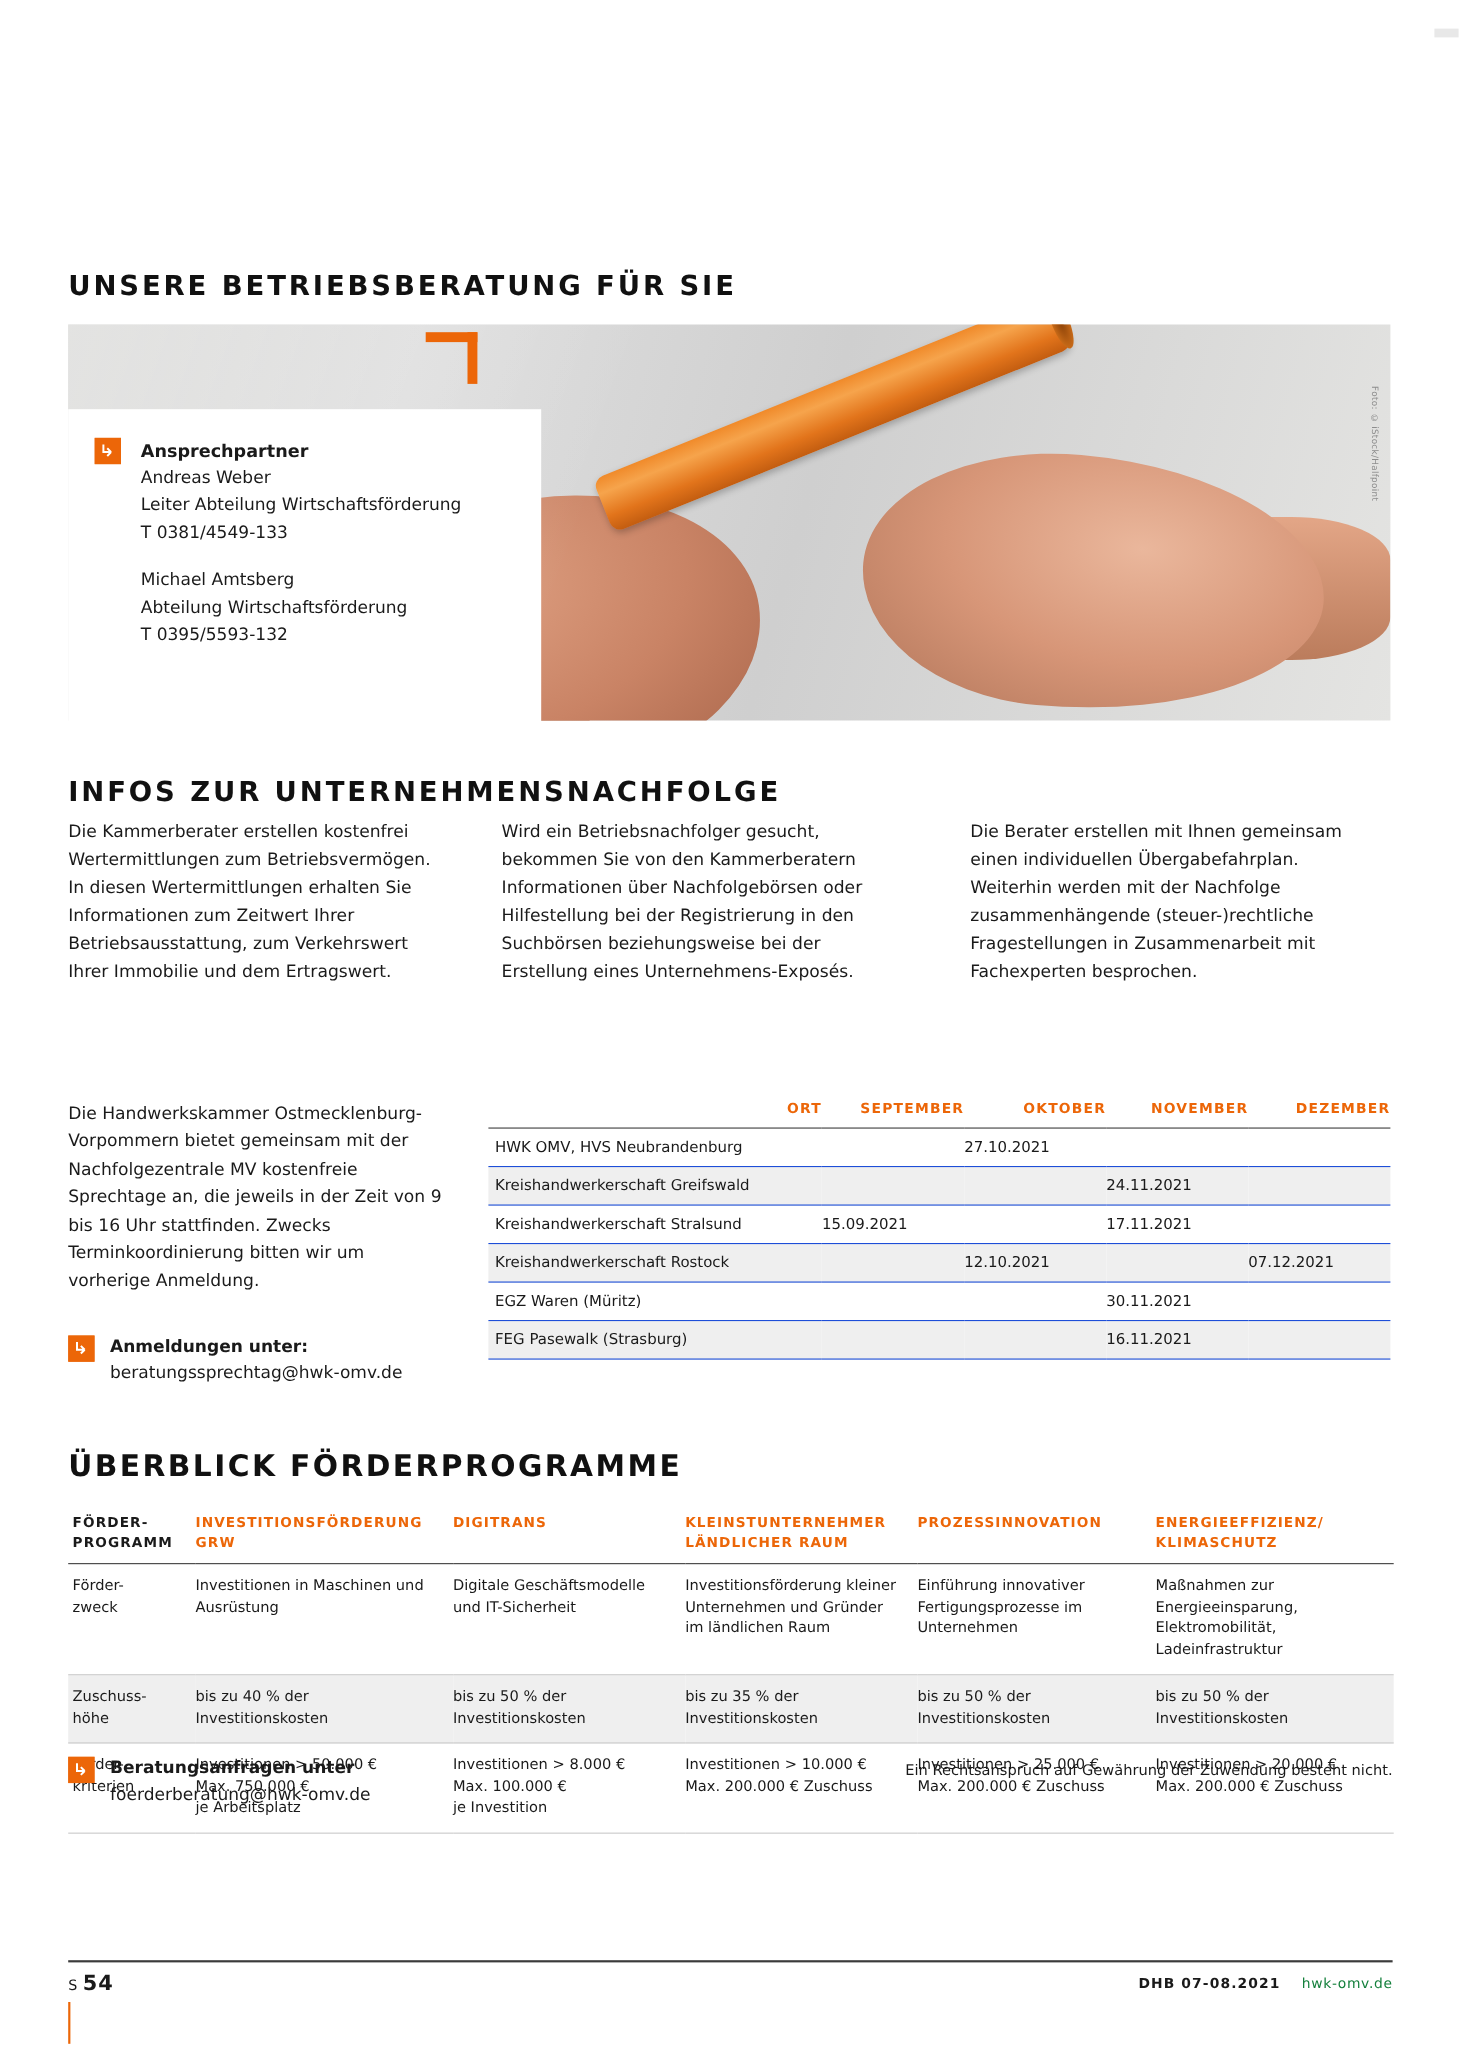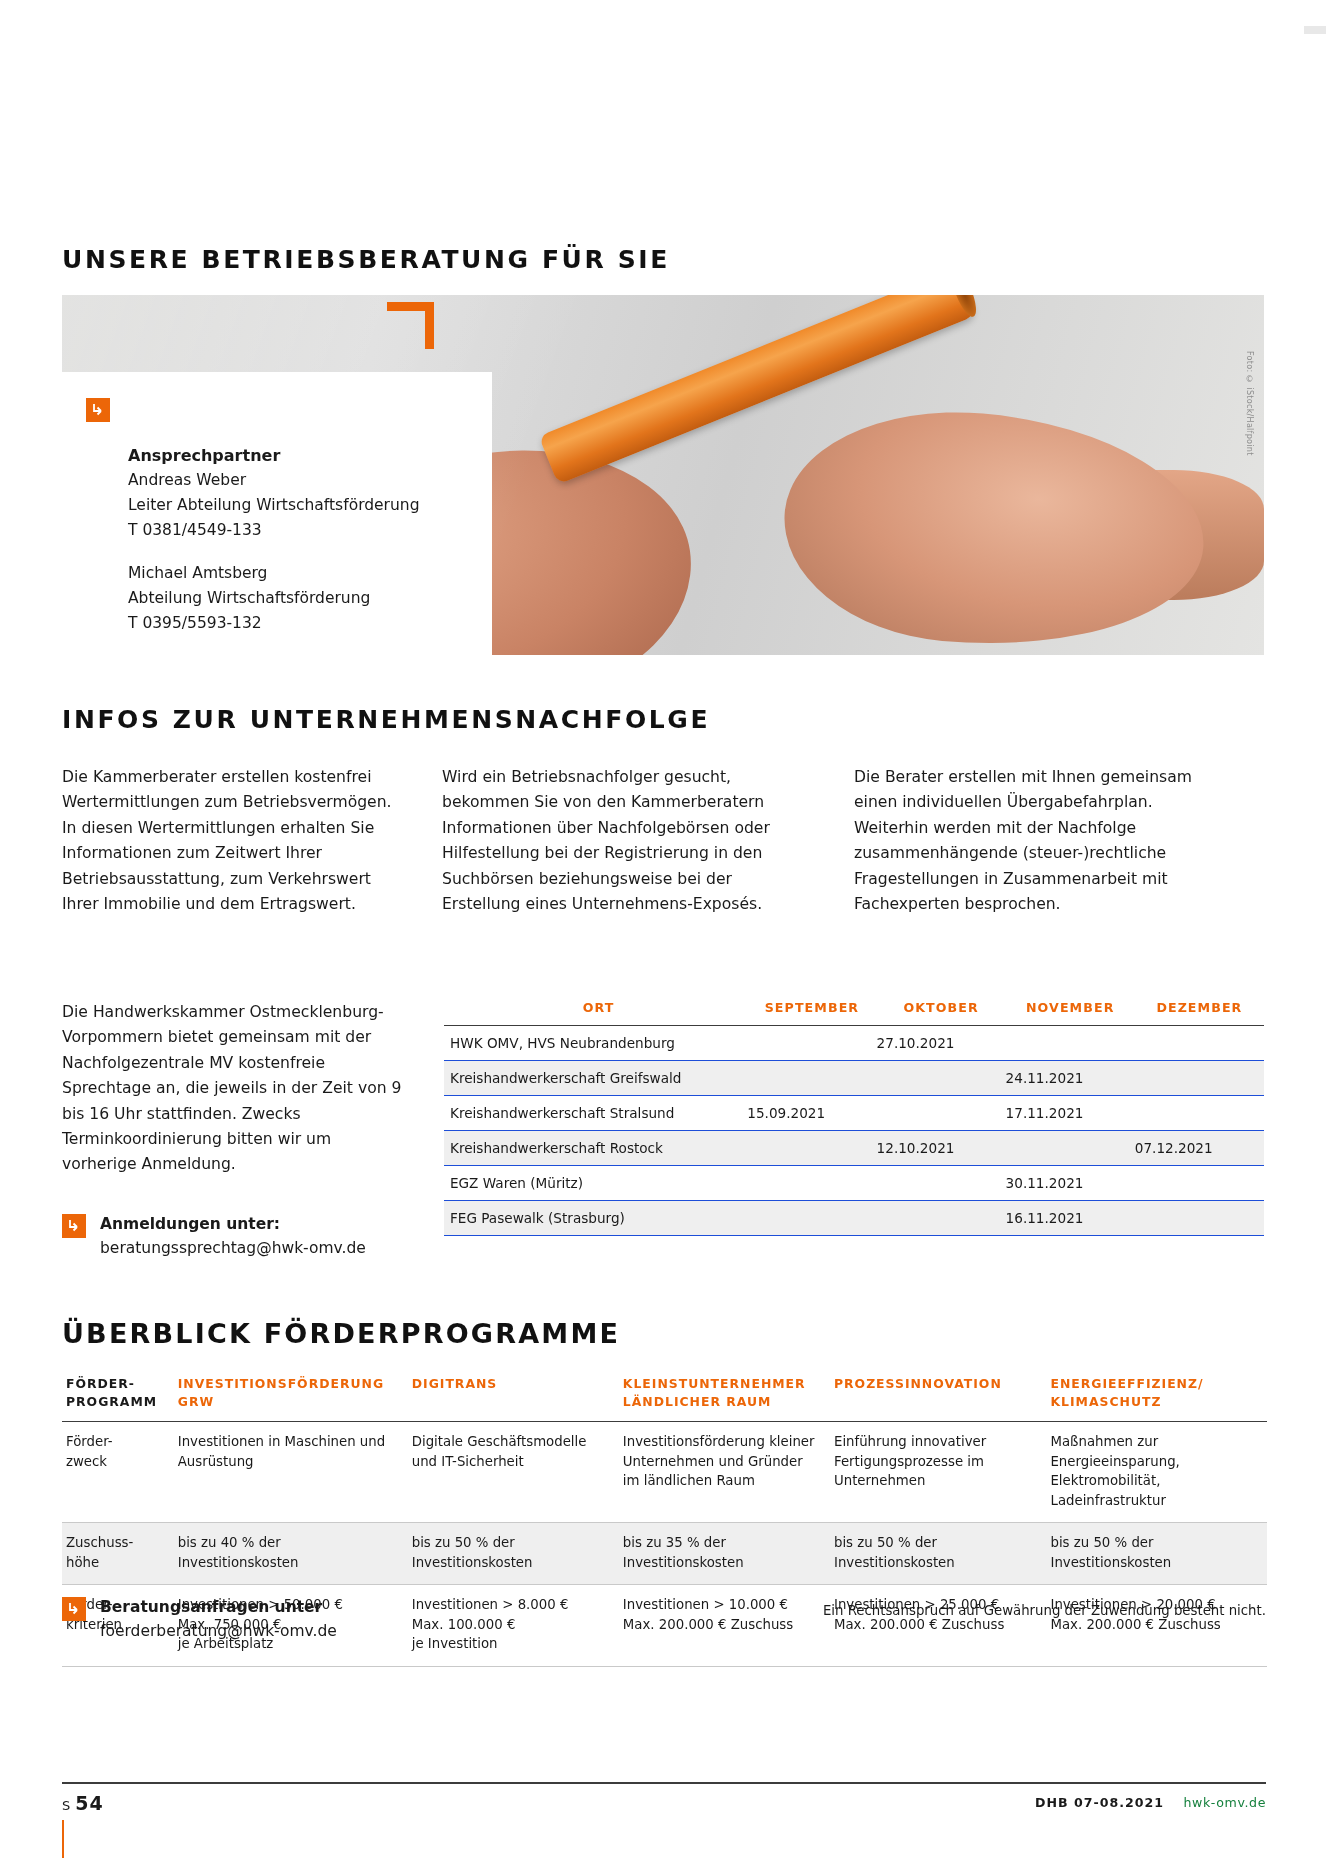--- a/index.html
+++ b/index.html
@@ -135,21 +135,20 @@
     top: 372px;
     width: 430px;
     height: 287px;
     background: #ffffff;
     box-shadow: 0 0 0 0 rgba(0,0,0,0);
   }
   .contact-inner {
     padding: 28px 16px 0 24px;
     font-size: 15.5px;
     line-height: 25px;
-    margin-top: 46px;
   }
   .contact-title {
     font-weight: bold;
     font-size: 16px;
     margin-left: 42px;
     margin-top: -3px;
   }
   .arrow-badge {
     position: absolute;
     width: 24px;
@@ -158,24 +157,24 @@
     display: inline-block;
   }
   .arrow-badge svg { display: block; }
   .contact-lines { margin-left: 42px; }
   .contact-gap { height: 18px; }
 
   
   .cols {
     position: absolute;
     left: 62px;
-    top: 765px;
+    top: 744px;
     width: 1205px;
     display: flex;
-    gap: 40px;
+    gap: 54px;
   }
   .col {
     width: 340px;
     font-size: 15.6px;
     line-height: 25.4px;
   }
   .col.c2 { width: 372px; }
   .col.c3 { width: 372px; }
 
   
@@ -207,21 +206,21 @@
     position: absolute;
     left: 444px;
     top: 1000px;
     width: 820px;
   }
   .sprech-table th {
     font-size: 12.6px;
     letter-spacing: 1.1px;
     font-weight: bold;
     color: #ec6608;
-    text-align: center;
+    text-align: right;
     padding: 0 0 10px 0;
   }
   .sprech-table thead tr { border-bottom: 1.6px solid #3c3c3c; }
   .sprech-table td {
     padding: 9px 0 9px 0;
     border-bottom: 1px solid #1d4ed8;
     font-size: 13.6px;
     color: #1a1a1a;
   }
   .sprech-table tbody tr:nth-child(even) { background: #efefef; }

